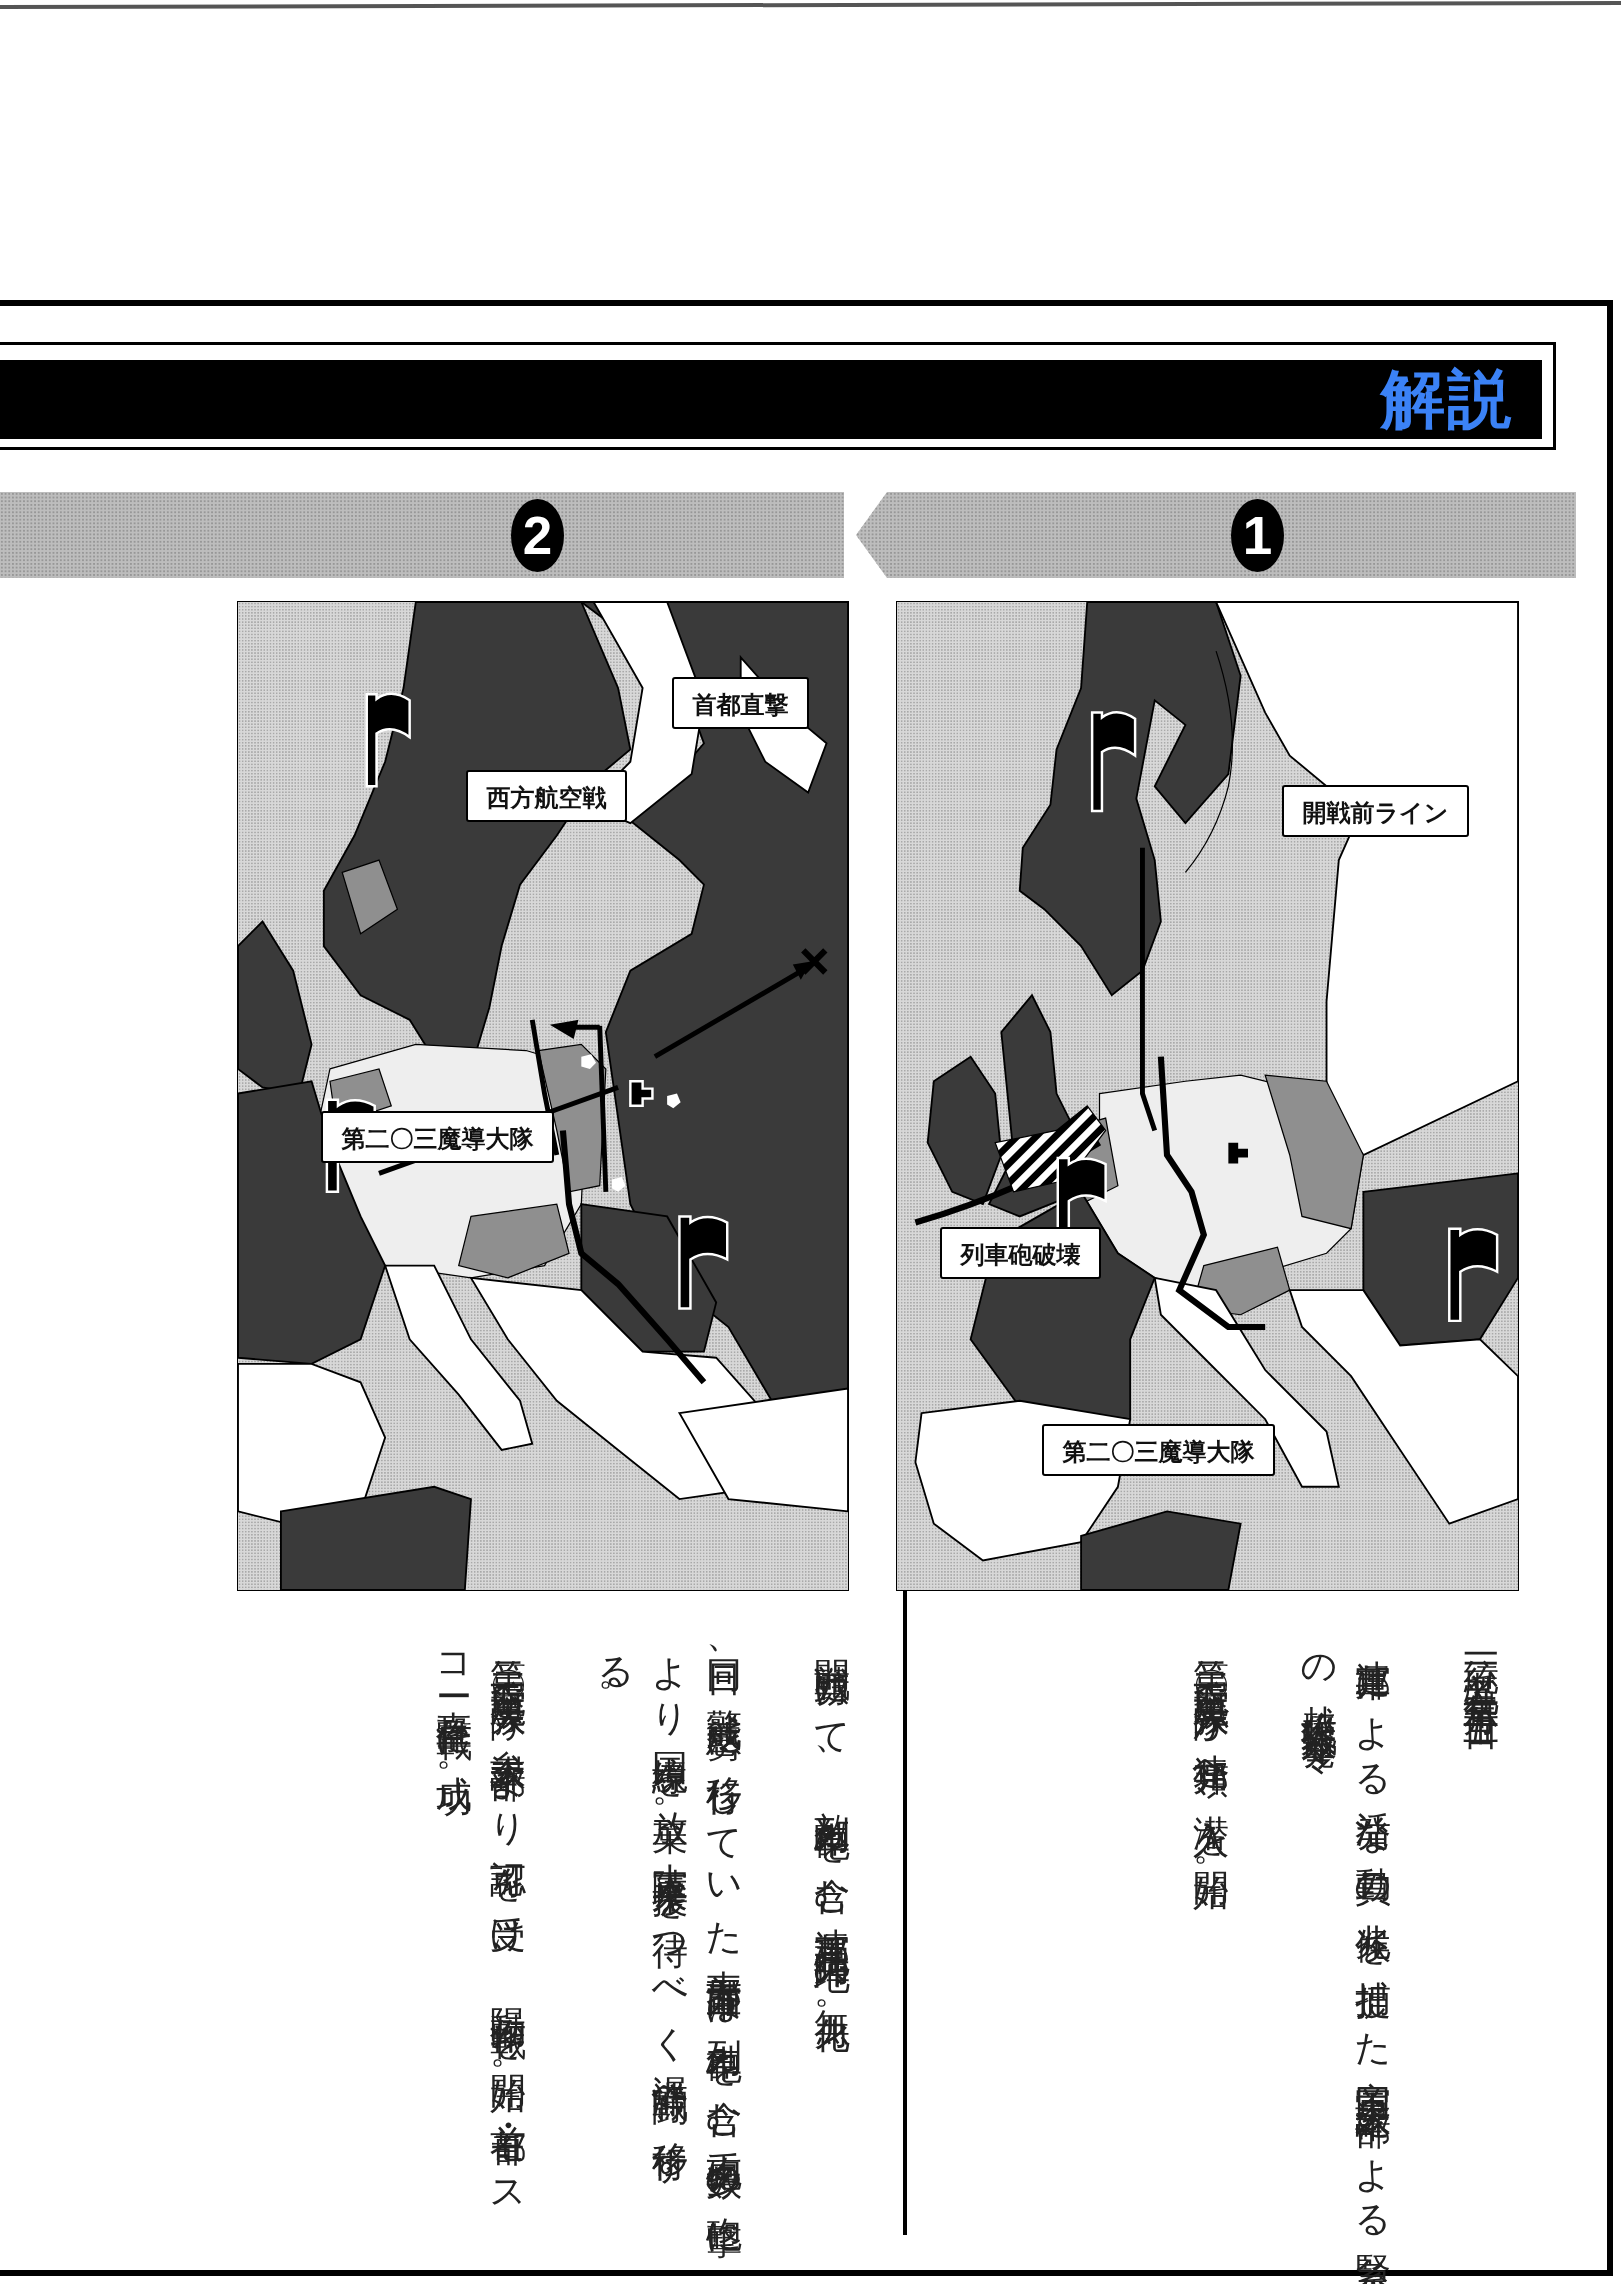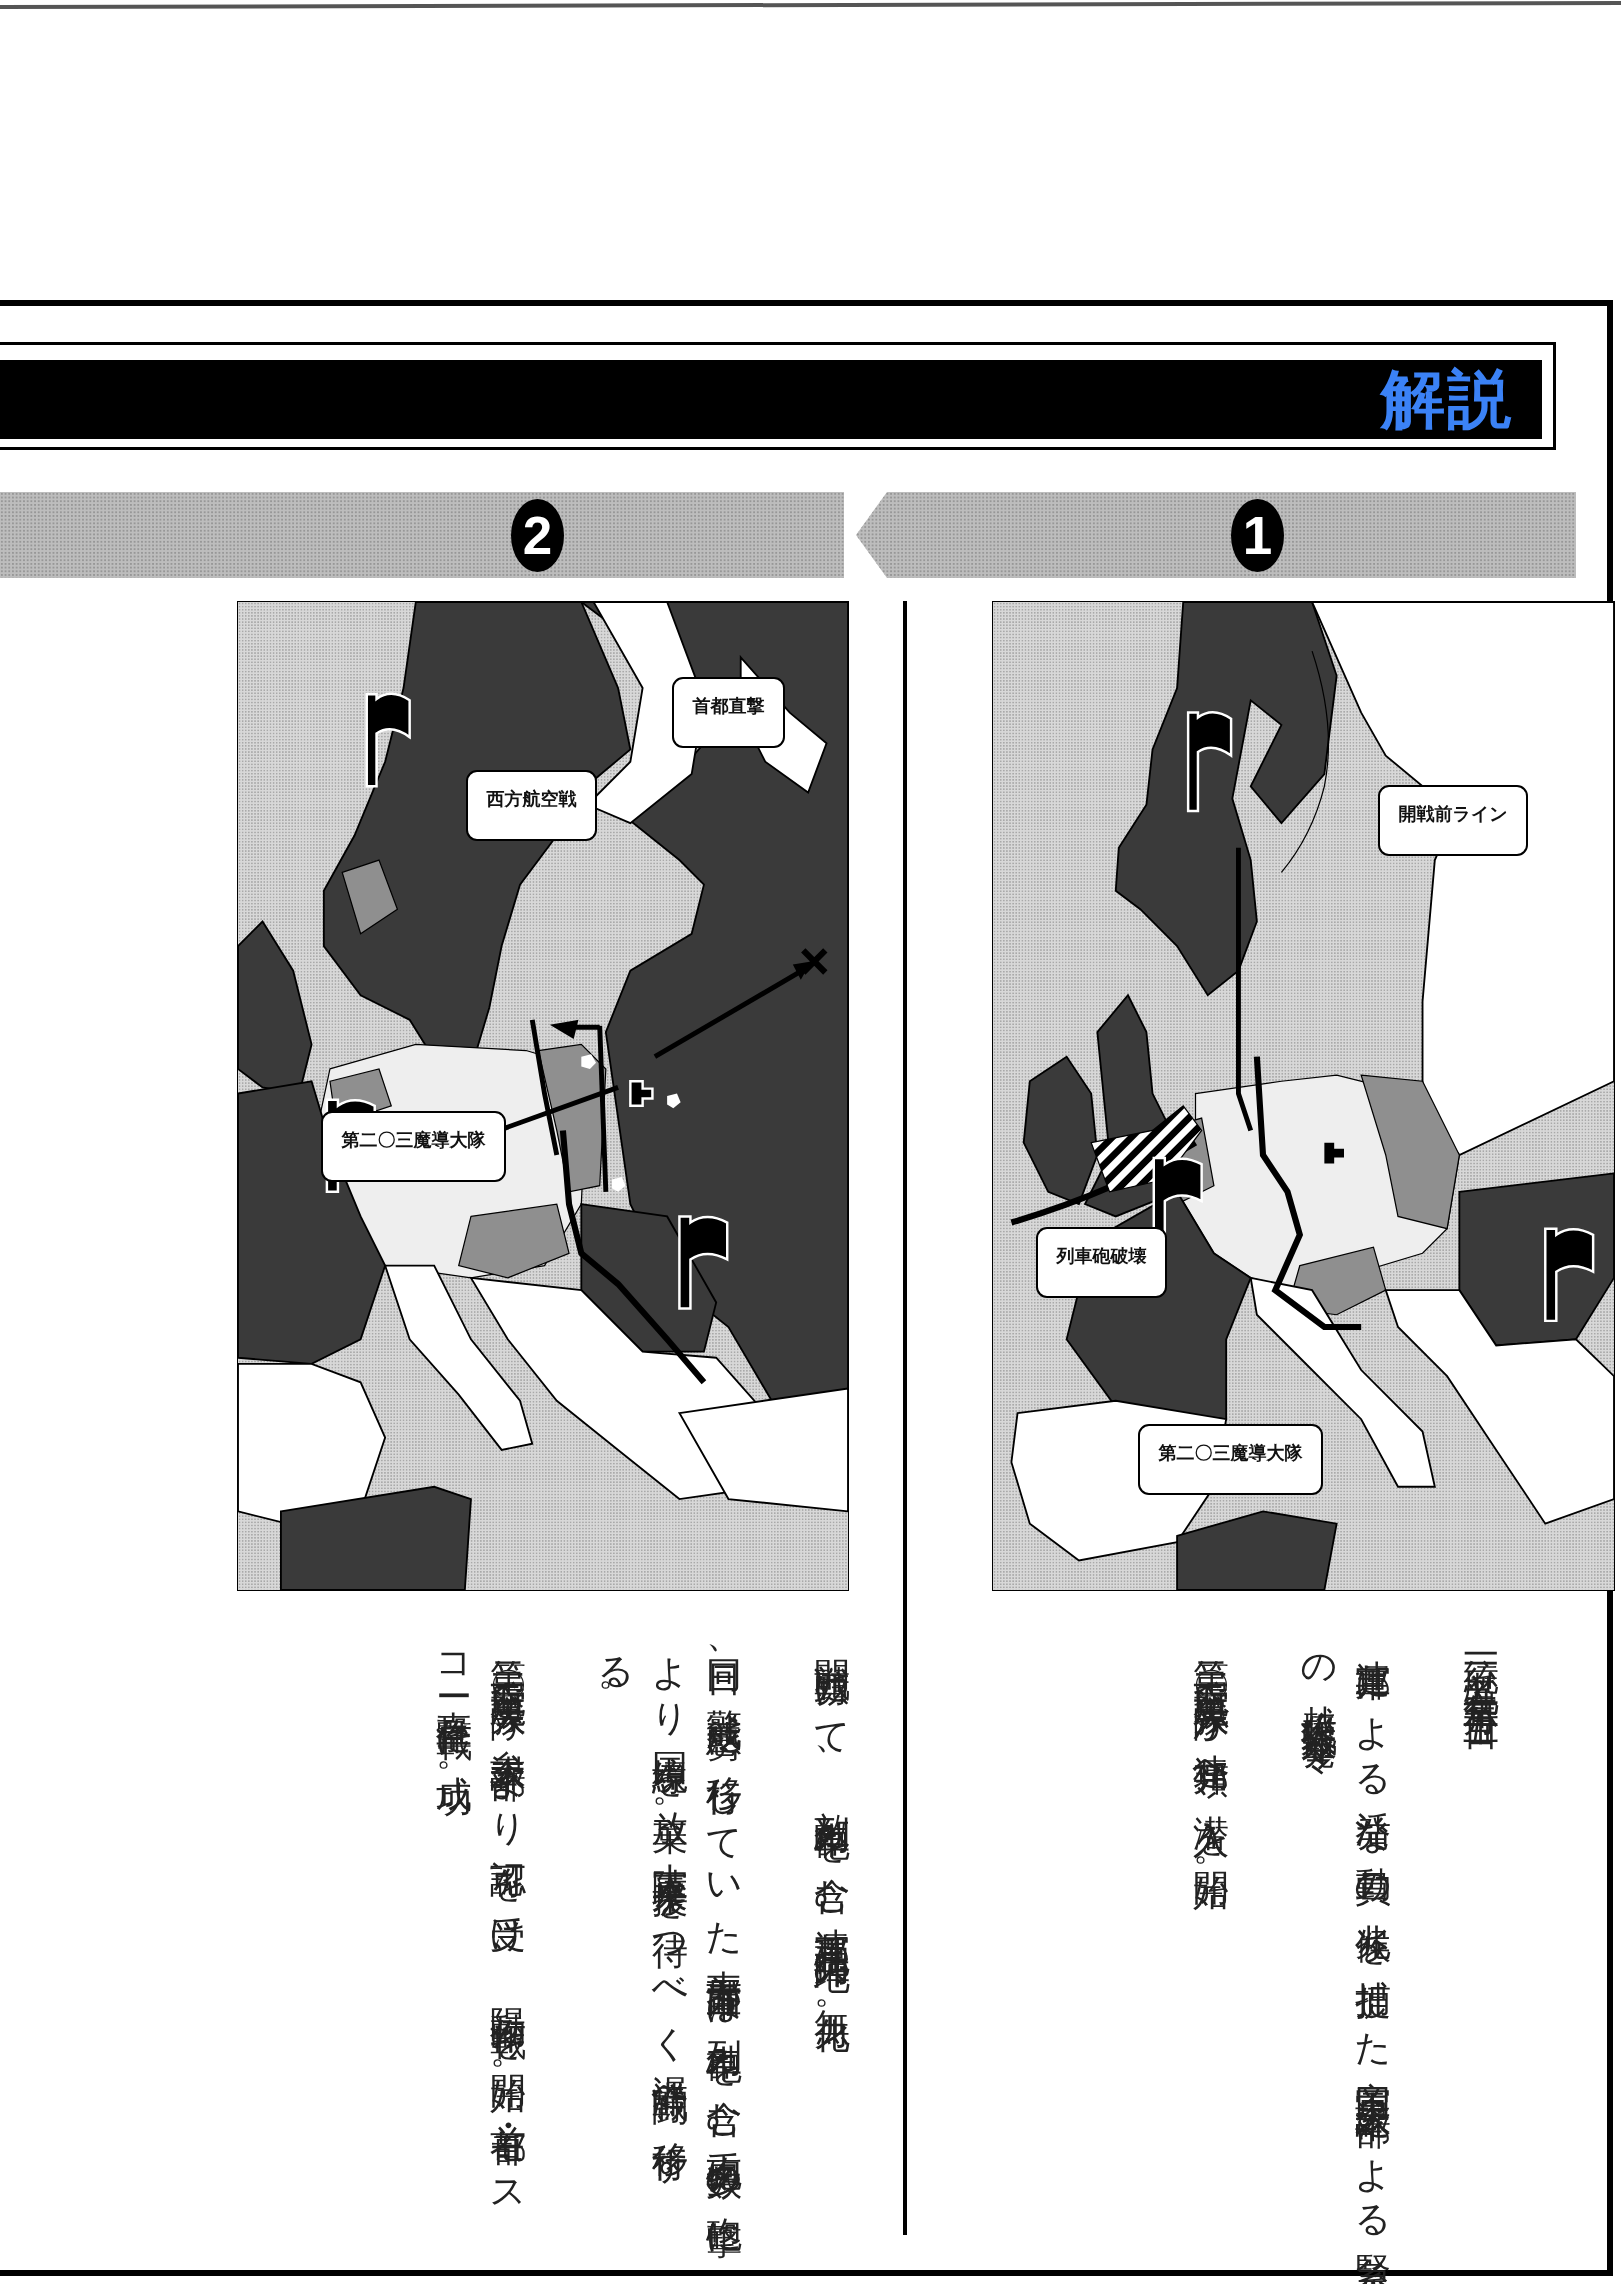--- a/index.html
+++ b/index.html
@@ -16,25 +16,25 @@
             background-size:3.7px 3.7px; }
   .banner-2 { left:0; width:844px; }
   .banner-1 { left:856px; width:720px; clip-path: polygon(31px 0, 100% 0, 100% 100%, 31px 100%, 0 50%); }
   .badge { width:53px; height:73px; border-radius:50%; background:#000; color:#fff;
            font-weight:bold; font-size:53px; line-height:73px; text-align:center; top:6.8px; font-family:"Liberation Sans", sans-serif; }
   .banner-2 .badge { left:511px; }
   .banner-1 .badge { left:375px; }
   .divider { left:903px; top:601px; width:4.3px; height:1634px; background:#000; }
   .map { top:601px; height:990px; border:1.8px solid #000; box-sizing:border-box; overflow:hidden;
          background-color:#d8d8d8; background-image: radial-gradient(#a9a9a9 0.6px, transparent 0.7px); background-size:3.1px 3.1px; }
-  .map-1 { left:992px; width:623px;padding-left:31px; }
+  .map-1 { left:896px; width:623px;padding-left:31px; }
   .map-2 { left:237px; width:612px; }
   .map svg { position:absolute; left:0; top:0; width:100%; height:100%; }
-  .callout { background:#fff; border:2.5px solid #000; border-radius:11px; font-weight:bold; font-size:18px;
-             padding:0 18.5px; height:71px; line-height:53px; white-space:nowrap; box-sizing:border-box; z-index:3; }
+  .callout { background:#fff; border:2.5px solid #000; border-radius:3px; font-weight:bold; font-size:24px;
+             padding:0 18.5px; height:52px; line-height:53px; white-space:nowrap; box-sizing:border-box; z-index:3; }
   .vtext { writing-mode:vertical-rl; font-size:36px; line-height:54px; letter-spacing:4.9px;
            font-family:"DejaVu Sans", sans-serif; color:#222; font-weight:300; }
   .vcol-1 { right:114px; top:1631px; height:615px; }
   .vcol-2 { right:763px; top:1631px; height:615px; }
   .vtext p { margin:0 0 0 54px; }
 </style>
 </head>
 <body>
 
 <div class="abs top-rule"></div>

